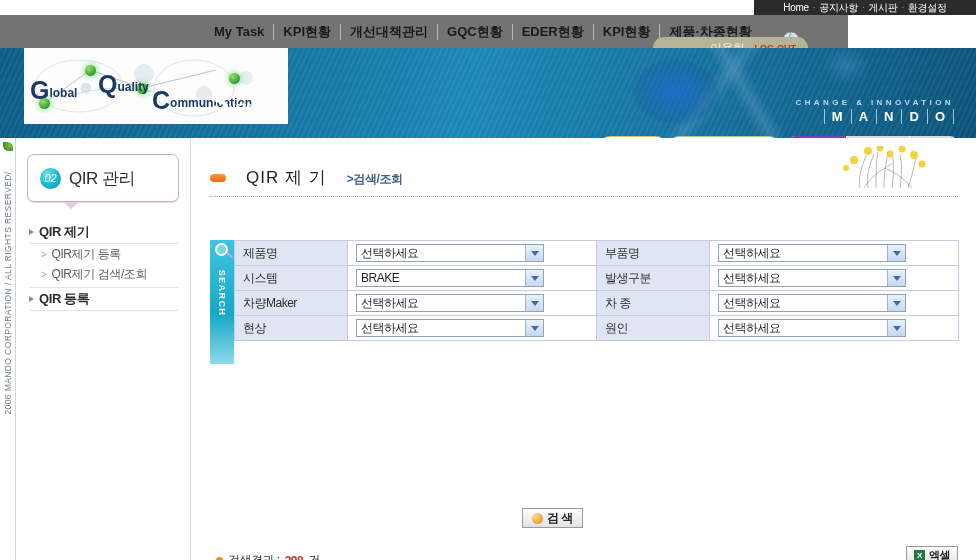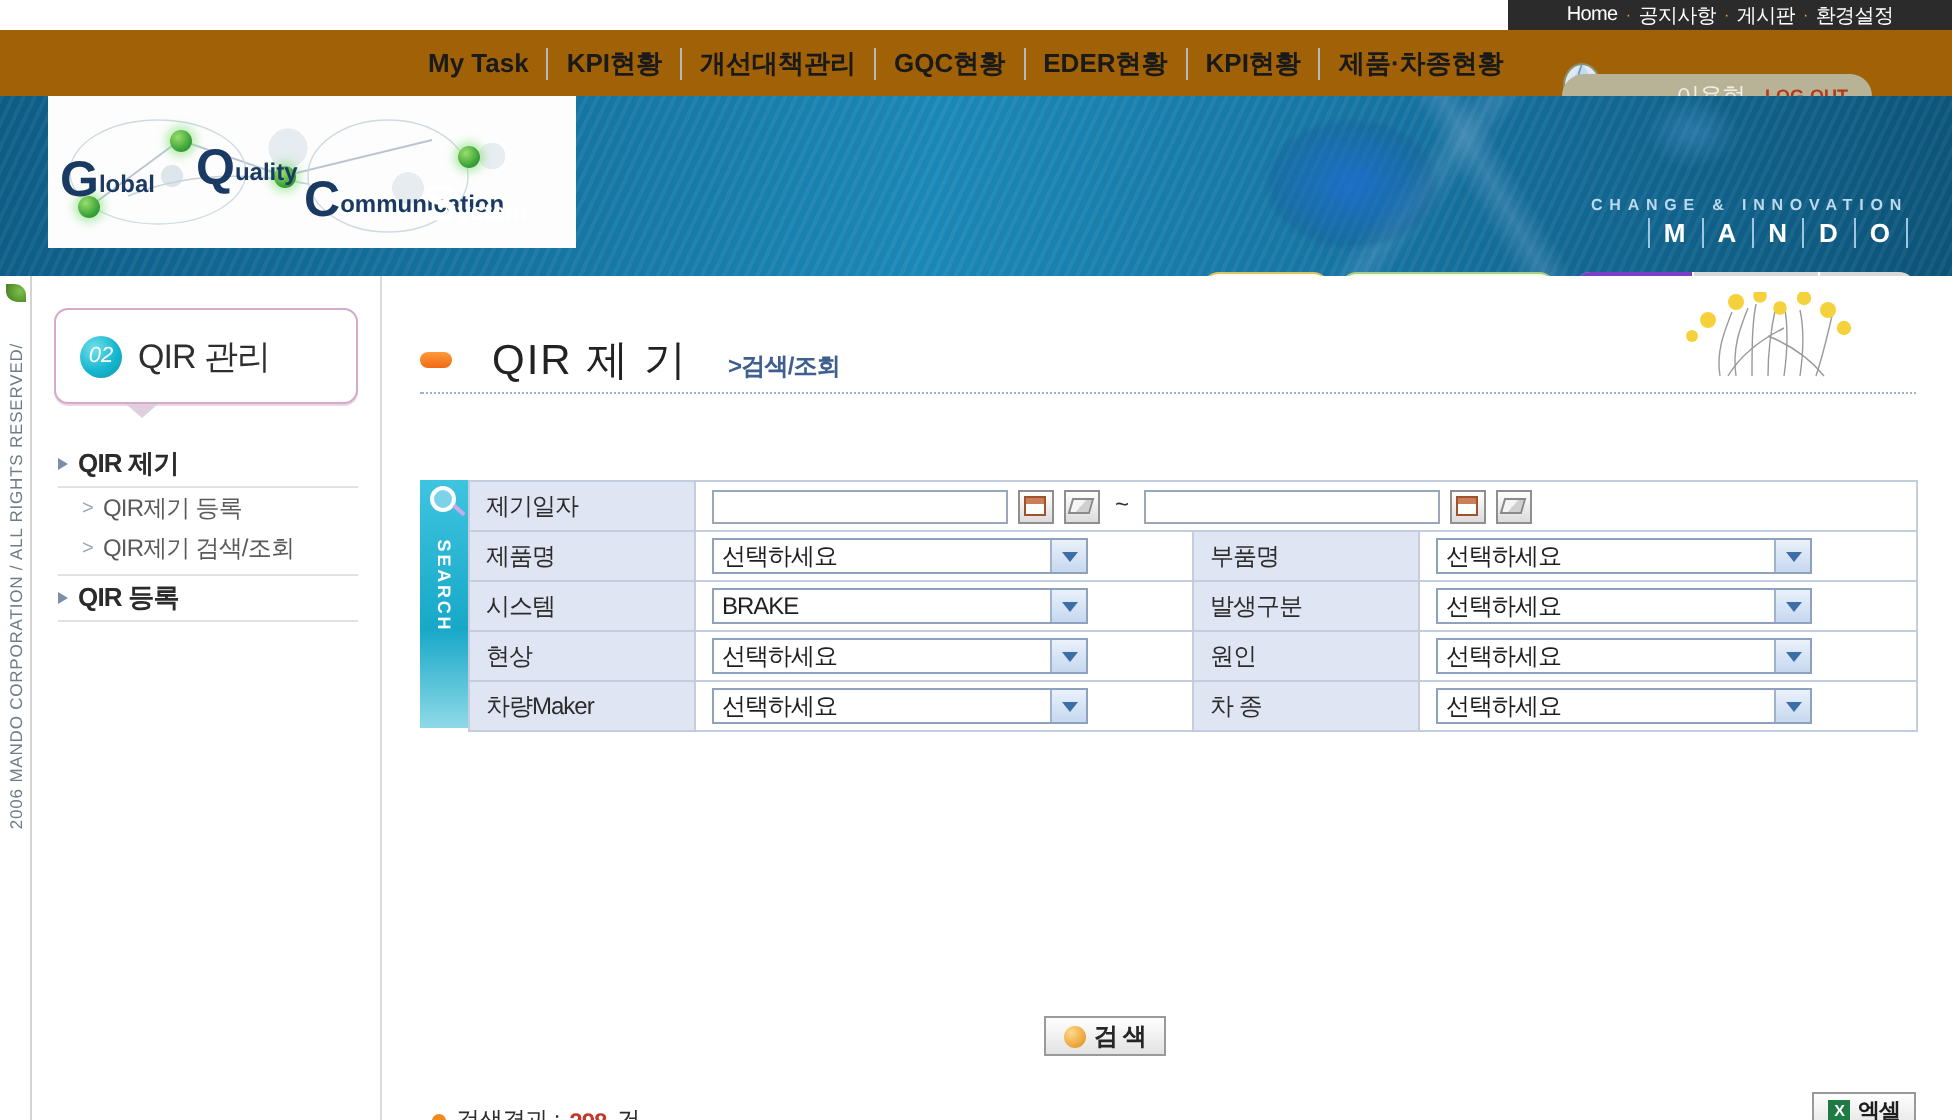--- a/index.html
+++ b/index.html
@@ -21,22 +21,22 @@
     gap: 4px;
     color: #ffffff; font-size: 10px;
     letter-spacing: -0.3px;
   }
   .topbar a { color: #ffffff; text-decoration: none; white-space: nowrap; }
   .topbar .sep { color: #e8a33d; font-size: 8px; }
 
   
   .navwrap {
     position: absolute; top: 15px; left: 0;
-    width: 976px; height: 33px;
-    background: #a16207;
+    width: 848px; height: 33px;
+    background: #737373;
     padding-left: 36px;
   }
   .nav {
     position: absolute; left: 205px; top: 4px;
     display: flex; align-items: center; height: 26px;
   }
   .nav .item {
     padding: 0 9px;
     font-size: 13px; font-weight: bold; color: #1a1a1a;
     white-space: nowrap;
@@ -242,21 +242,21 @@
     position: absolute; left: 192px; top: 138px;
     width: 784px; height: 422px;
     background: #ffffff;
   }
   .pagehead { position: absolute; left: 18px; top: 28px; display: flex; align-items: baseline; gap: 20px; }
   .pagehead .bullet {
     width: 16px; height: 8px; border-radius: 4px;
     background: linear-gradient(#ff9a3c, #ef6a12);
     align-self: center;
   }
-  .pagehead .h1 { font-size: 21px; color: #222222; letter-spacing: 1px; }
+  .pagehead .h1 { font-size: 17px; color: #222222; letter-spacing: 1px; }
   .pagehead .crumb { font-size: 12px; font-weight: bold; color: #3f5f8f; letter-spacing: -.4px; }
   .grass {
     position: absolute; right: 18px; top: 8px; width: 140px; height: 44px;
   }
   .hr-dot {
     position: absolute; left: 18px; top: 58px;
     width: 748px; border-top: 1px dotted #9fb4c6;
   }
   .helptext {
     position: absolute; left: 26px; top: 68px;
@@ -569,44 +569,20 @@
   </div>
 
   <table class="stable">
     <colgroup>
       <col style="width:113px">
         <col style="width:249px">
       <col style="width:113px">
         <col style="width:249px">
     </colgroup>
     <tbody>
-      <tr>
-        <td class="lb">제기일자</td>
-        <td class="fd" colspan="3">
-          <input class="inp" style="width: 148px;" value="">
-          <span class="iconbtn">
-            <span class="cal">
-                <i></i>
-              </span>
-          </span>
-          <span class="iconbtn">
-            <span class="eraser"></span>
-          </span>
-          <span class="tilde">~</span>
-          <input class="inp" style="width: 148px;" value="">
-          <span class="iconbtn">
-            <span class="cal">
-                <i></i>
-              </span>
-          </span>
-          <span class="iconbtn">
-            <span class="eraser"></span>
-          </span>
-        </td>
-      </tr>
 
       <tr>
         <td class="lb">제품명</td>
         <td class="fd">
           <span class="sel">
             <span>선택하세요</span>
             <span class="arrow"></span>
           </span>
         </td>
         <td class="lb">부품명</td>
@@ -629,45 +605,45 @@
         <td class="lb">발생구분</td>
         <td class="fd">
           <span class="sel">
             <span>선택하세요</span>
             <span class="arrow"></span>
           </span>
         </td>
       </tr>
 
       <tr>
+        <td class="lb">차량Maker</td>
+        <td class="fd">
+          <span class="sel">
+            <span>선택하세요</span>
+            <span class="arrow"></span>
+          </span>
+        </td>
+        <td class="lb">차 종</td>
+        <td class="fd">
+          <span class="sel">
+            <span>선택하세요</span>
+            <span class="arrow"></span>
+          </span>
+        </td>
+      </tr>
+
+      <tr>
         <td class="lb">현상</td>
         <td class="fd">
           <span class="sel">
             <span>선택하세요</span>
             <span class="arrow"></span>
           </span>
         </td>
         <td class="lb">원인</td>
-        <td class="fd">
-          <span class="sel">
-            <span>선택하세요</span>
-            <span class="arrow"></span>
-          </span>
-        </td>
-      </tr>
-
-      <tr>
-        <td class="lb">차량Maker</td>
-        <td class="fd">
-          <span class="sel">
-            <span>선택하세요</span>
-            <span class="arrow"></span>
-          </span>
-        </td>
-        <td class="lb">차 종</td>
         <td class="fd">
           <span class="sel">
             <span>선택하세요</span>
             <span class="arrow"></span>
           </span>
         </td>
       </tr>
     </tbody>
   </table>
 

